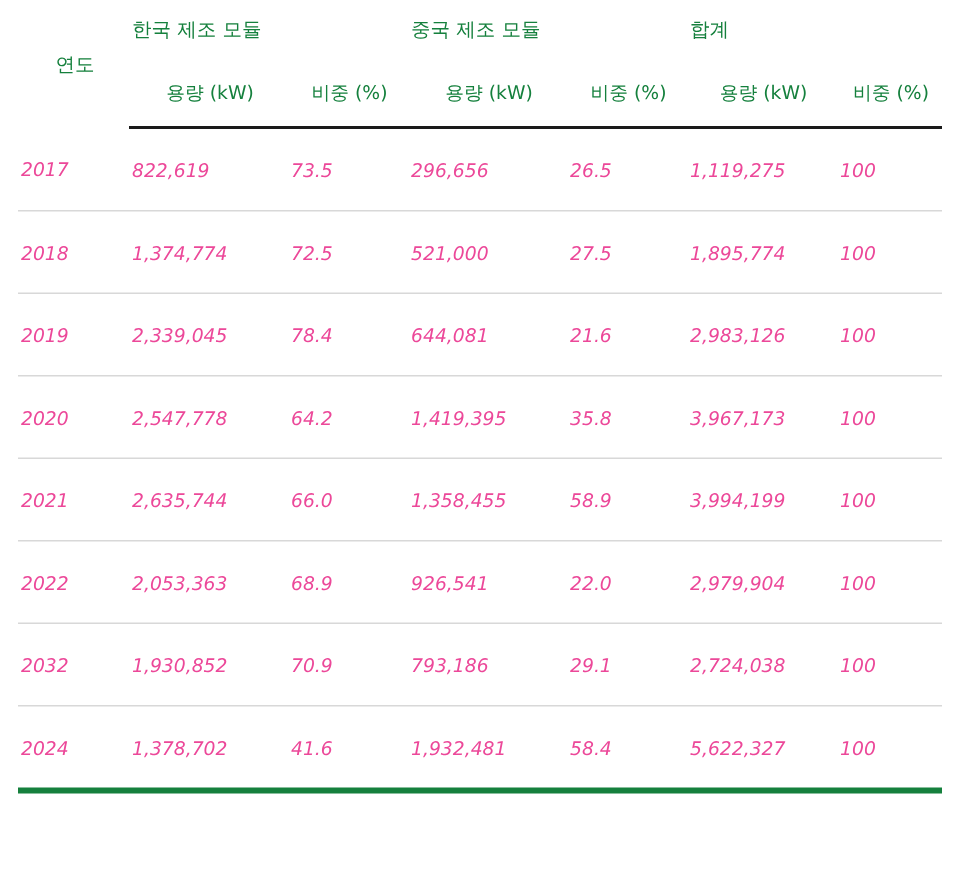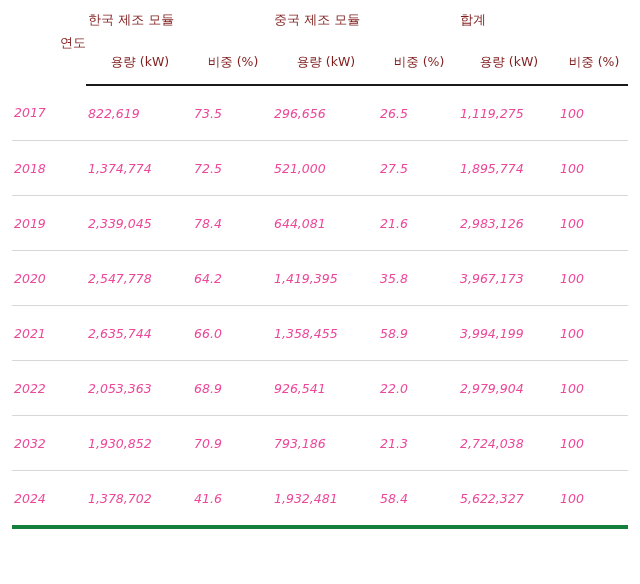--- a/index.html
+++ b/index.html
@@ -34,39 +34,39 @@
   col.c-cn-cap { width: 106px; }
   col.c-cn-sh  { width: 80px; }
   col.c-tt-cap { width: 100px; }
   col.c-tt-sh  { width: 70px; }
 
   thead th {
     font-weight: normal;
     text-align: left;
     vertical-align: bottom;
     padding: 0;
-    color: #7f1d1d;
+    color: #15803d;
   }
   .grp-row th {
     height: 40px;
     font-size: 13px;
     vertical-align: middle;
     padding-left: 2px;
   }
   .sub-row th {
     height: 44px;
     font-size: 12.5px;
     vertical-align: middle;
     padding-left: 2px;
     text-align: center;
   }
   .year-head {
     font-size: 13px;
     vertical-align: middle;
-    text-align: right;
+    text-align: center;
     padding-left: 2px;
   }
   .rule-top {
     border-bottom: 2px solid #1a1a1a;
   }
   tbody td {
     height: 54px;
     padding: 0 0 0 2px;
     border-bottom: 1px solid #d8d8d8;
     vertical-align: middle;
@@ -168,21 +168,21 @@
         <td>926,541</td>
         <td>22.0</td>
         <td>2,979,904</td>
         <td>100</td>
       </tr>
       <tr>
         <td>2032</td>
         <td>1,930,852</td>
         <td>70.9</td>
         <td>793,186</td>
-        <td>21.3</td>
+        <td>29.1</td>
         <td>2,724,038</td>
         <td>100</td>
       </tr>
       <tr>
         <td>2024</td>
         <td>1,378,702</td>
         <td>41.6</td>
         <td>1,932,481</td>
         <td>58.4</td>
         <td>5,622,327</td>

